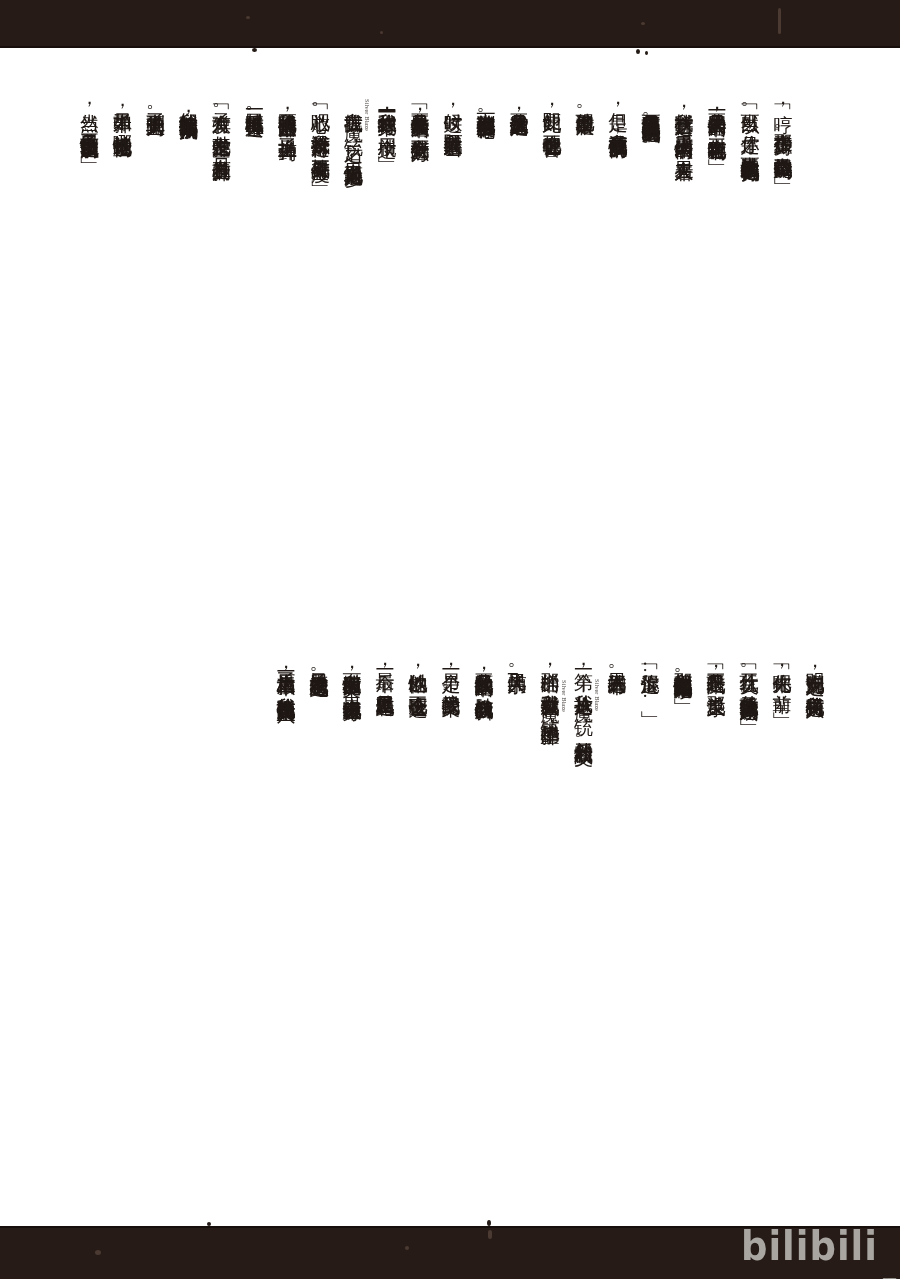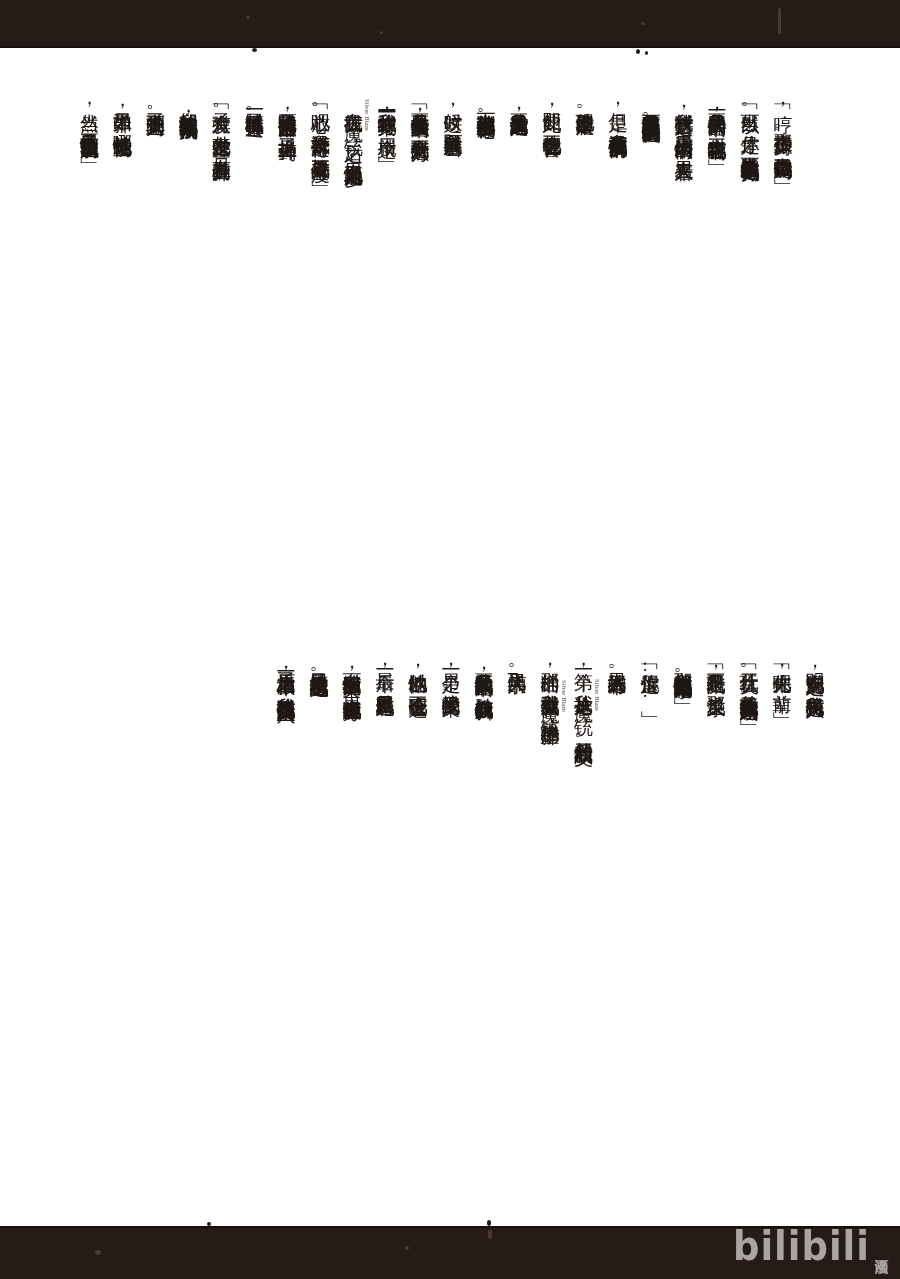--- a/index.html
+++ b/index.html
@@ -36,24 +36,24 @@
   }
   .vblock ruby rt{
     font-size:6.5px;
     letter-spacing:0;
     opacity:.85;
   }
   .upper{top:98px;right:100px;height:562px;width:728px;}
   .lower{top:658px;right:68px;height:482px;width:564px;}
   .watermark{
     position:absolute;
-    right:9px;bottom:12px;
+    right:1px;bottom:12px;
     color:var(--wm);
     display:flex;
-    align-items:center;
+    align-items:flex-end;
     z-index:5;
   }
   .wm-logo{
     font-family:"DejaVu Sans","Liberation Sans",sans-serif;
     font-weight:bold;
     font-size:37px;
     line-height:40px;
     letter-spacing:1px;
     transform:scaleY(1.08);
   }

